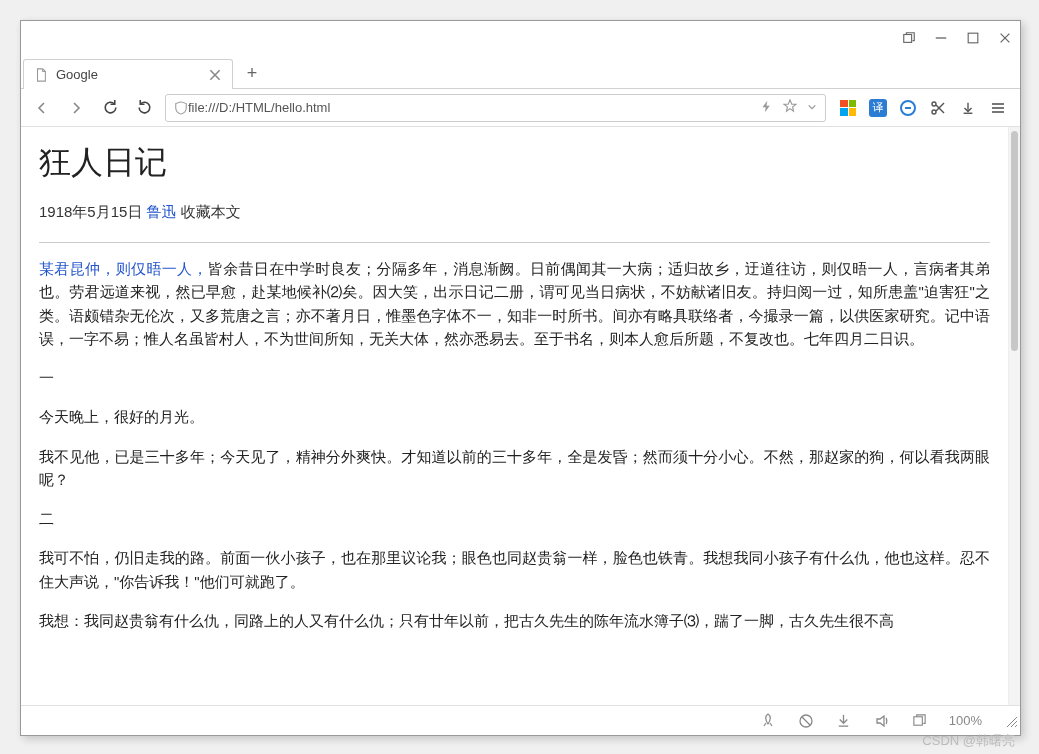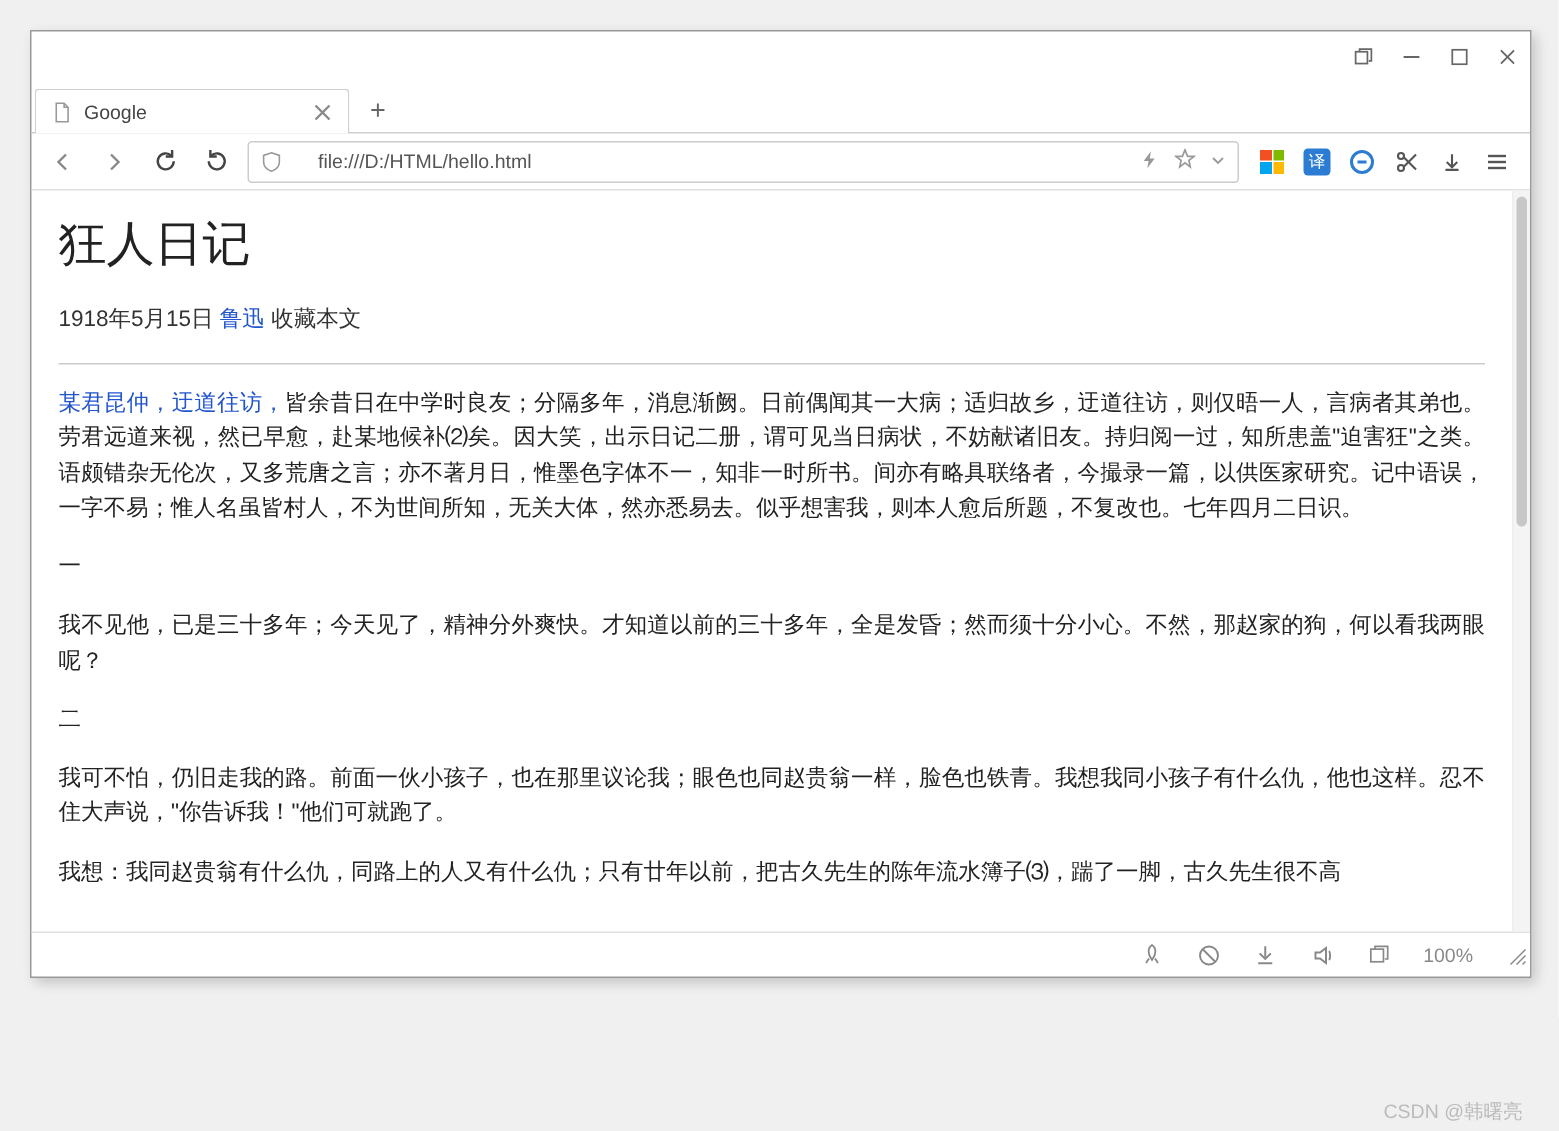--- a/index.html
+++ b/index.html
@@ -3,21 +3,21 @@
 <meta charset="utf-8">
 <style>
 * { margin: 0; padding: 0; box-sizing: border-box; }
 body {
   font-family: "Microsoft YaHei", Arial, sans-serif;
   background: #f0f0f0;
   padding: 20px;
 }
 .window {
   width: 1001px;
-  height: 632px;
+  height: 716px;
   background: #fff;
   border: 1px solid #999;
   box-shadow: 3px 3px 8px rgba(0,0,0,0.18);
   display: flex;
   flex-direction: column;
   position: relative;
 }
 .titlebar {
   height: 34px;
   display: flex;
@@ -66,21 +66,21 @@
 .urlbar {
   flex: 1;
   height: 28px;
   border: 1px solid #ccc;
   border-radius: 3px;
   display: flex;
   align-items: center;
   padding: 0 8px;
   font-size: 13px;
   color: #555;
-  gap: 24px;
+  gap: 0;
 }
 .urlbar .shield { color: #999; display: inline-flex; }
 .urlbar .url { flex: 1; }
 .urlbar .right-icons { display: flex; align-items: center; gap: 10px; color: #999; }
 .ext-icons { display: flex; align-items: center; gap: 10px; padding: 0 4px; }
 .ext-icon { width: 20px; height: 20px; display: inline-flex; align-items: center; justify-content: center; font-size: 14px; }
 .ms { width: 16px; height: 16px; display: grid; grid-template-columns: 1fr 1fr; grid-template-rows: 1fr 1fr; gap: 1px; }
 .ms span:nth-child(1){background:#f25022}.ms span:nth-child(2){background:#7fba00}.ms span:nth-child(3){background:#00a4ef}.ms span:nth-child(4){background:#ffb900}
 .translate-badge { width: 18px; height: 18px; background: #2b7cd3; color: #fff; border-radius: 3px; font-size: 11px; display: inline-flex; align-items: center; justify-content: center; }
 .circ-blue { width: 16px; height:16px; border:2px solid #2b7cd3; border-radius:50%; position:relative; }
@@ -285,22 +285,23 @@
 
   <div class="content-area">
     <div class="content-scroll">
       <h1 class="page-title">狂人日记</h1>
       <div class="meta-line">
         <span>1918年5月15日</span>
         <a href="#">鲁迅</a>
         <span>收藏本文</span>
       </div>
       <div class="article">
-        <p><a href="#">某君昆仲，迂道往访，</a><span>皆余昔日在中学时良友；分隔多年，消息渐阙。日前偶闻其一大病；适归故乡，迂道往访，则仅晤一人，言病者其弟也。劳君远道来视，然已早愈，赴某地候补⑵矣。因大笑，出示日记二册，谓可见当日病状，不妨献诸旧友。持归阅一过，知所患盖"迫害狂"之类。语颇错杂无伦次，又多荒唐之言；亦不著月日，惟墨色字体不一，知非一时所书。间亦有略具联络者，今撮录一篇，以供医家研究。记中语误，一字不易；惟人名虽皆村人，不为世间所知，无关大体，然亦悉易去。似乎想害我，则本人愈后所题，不复改也。七年四月二日识。</span></p>
+        <p><a href="#">某君昆仲，则仅晤一人，</a><span>皆余昔日在中学时良友；分隔多年，消息渐阙。日前偶闻其一大病；适归故乡，迂道往访，则仅晤一人，言病者其弟也。劳君远道来视，然已早愈，赴某地候补⑵矣。因大笑，出示日记二册，谓可见当日病状，不妨献诸旧友。持归阅一过，知所患盖"迫害狂"之类。语颇错杂无伦次，又多荒唐之言；亦不著月日，惟墨色字体不一，知非一时所书。间亦有略具联络者，今撮录一篇，以供医家研究。记中语误，一字不易；惟人名虽皆村人，不为世间所知，无关大体，然亦悉易去。至于书名，则本人愈后所题，不复改也。七年四月二日识。</span></p>
         <p>一</p>
+        <p>今天晚上，很好的月光。</p>
         <p>我不见他，已是三十多年；今天见了，精神分外爽快。才知道以前的三十多年，全是发昏；然而须十分小心。不然，那赵家的狗，何以看我两眼呢？</p>
         <p>二</p>
         <p>我可不怕，仍旧走我的路。前面一伙小孩子，也在那里议论我；眼色也同赵贵翁一样，脸色也铁青。我想我同小孩子有什么仇，他也这样。忍不住大声说，"你告诉我！"他们可就跑了。</p>
         <p>我想：我同赵贵翁有什么仇，同路上的人又有什么仇；只有廿年以前，把古久先生的陈年流水簿子⑶，踹了一脚，古久先生很不高</p>
       </div>
     </div>
     <div class="scrollbar">
       <div class="thumb"></div>
     </div>
   </div>

